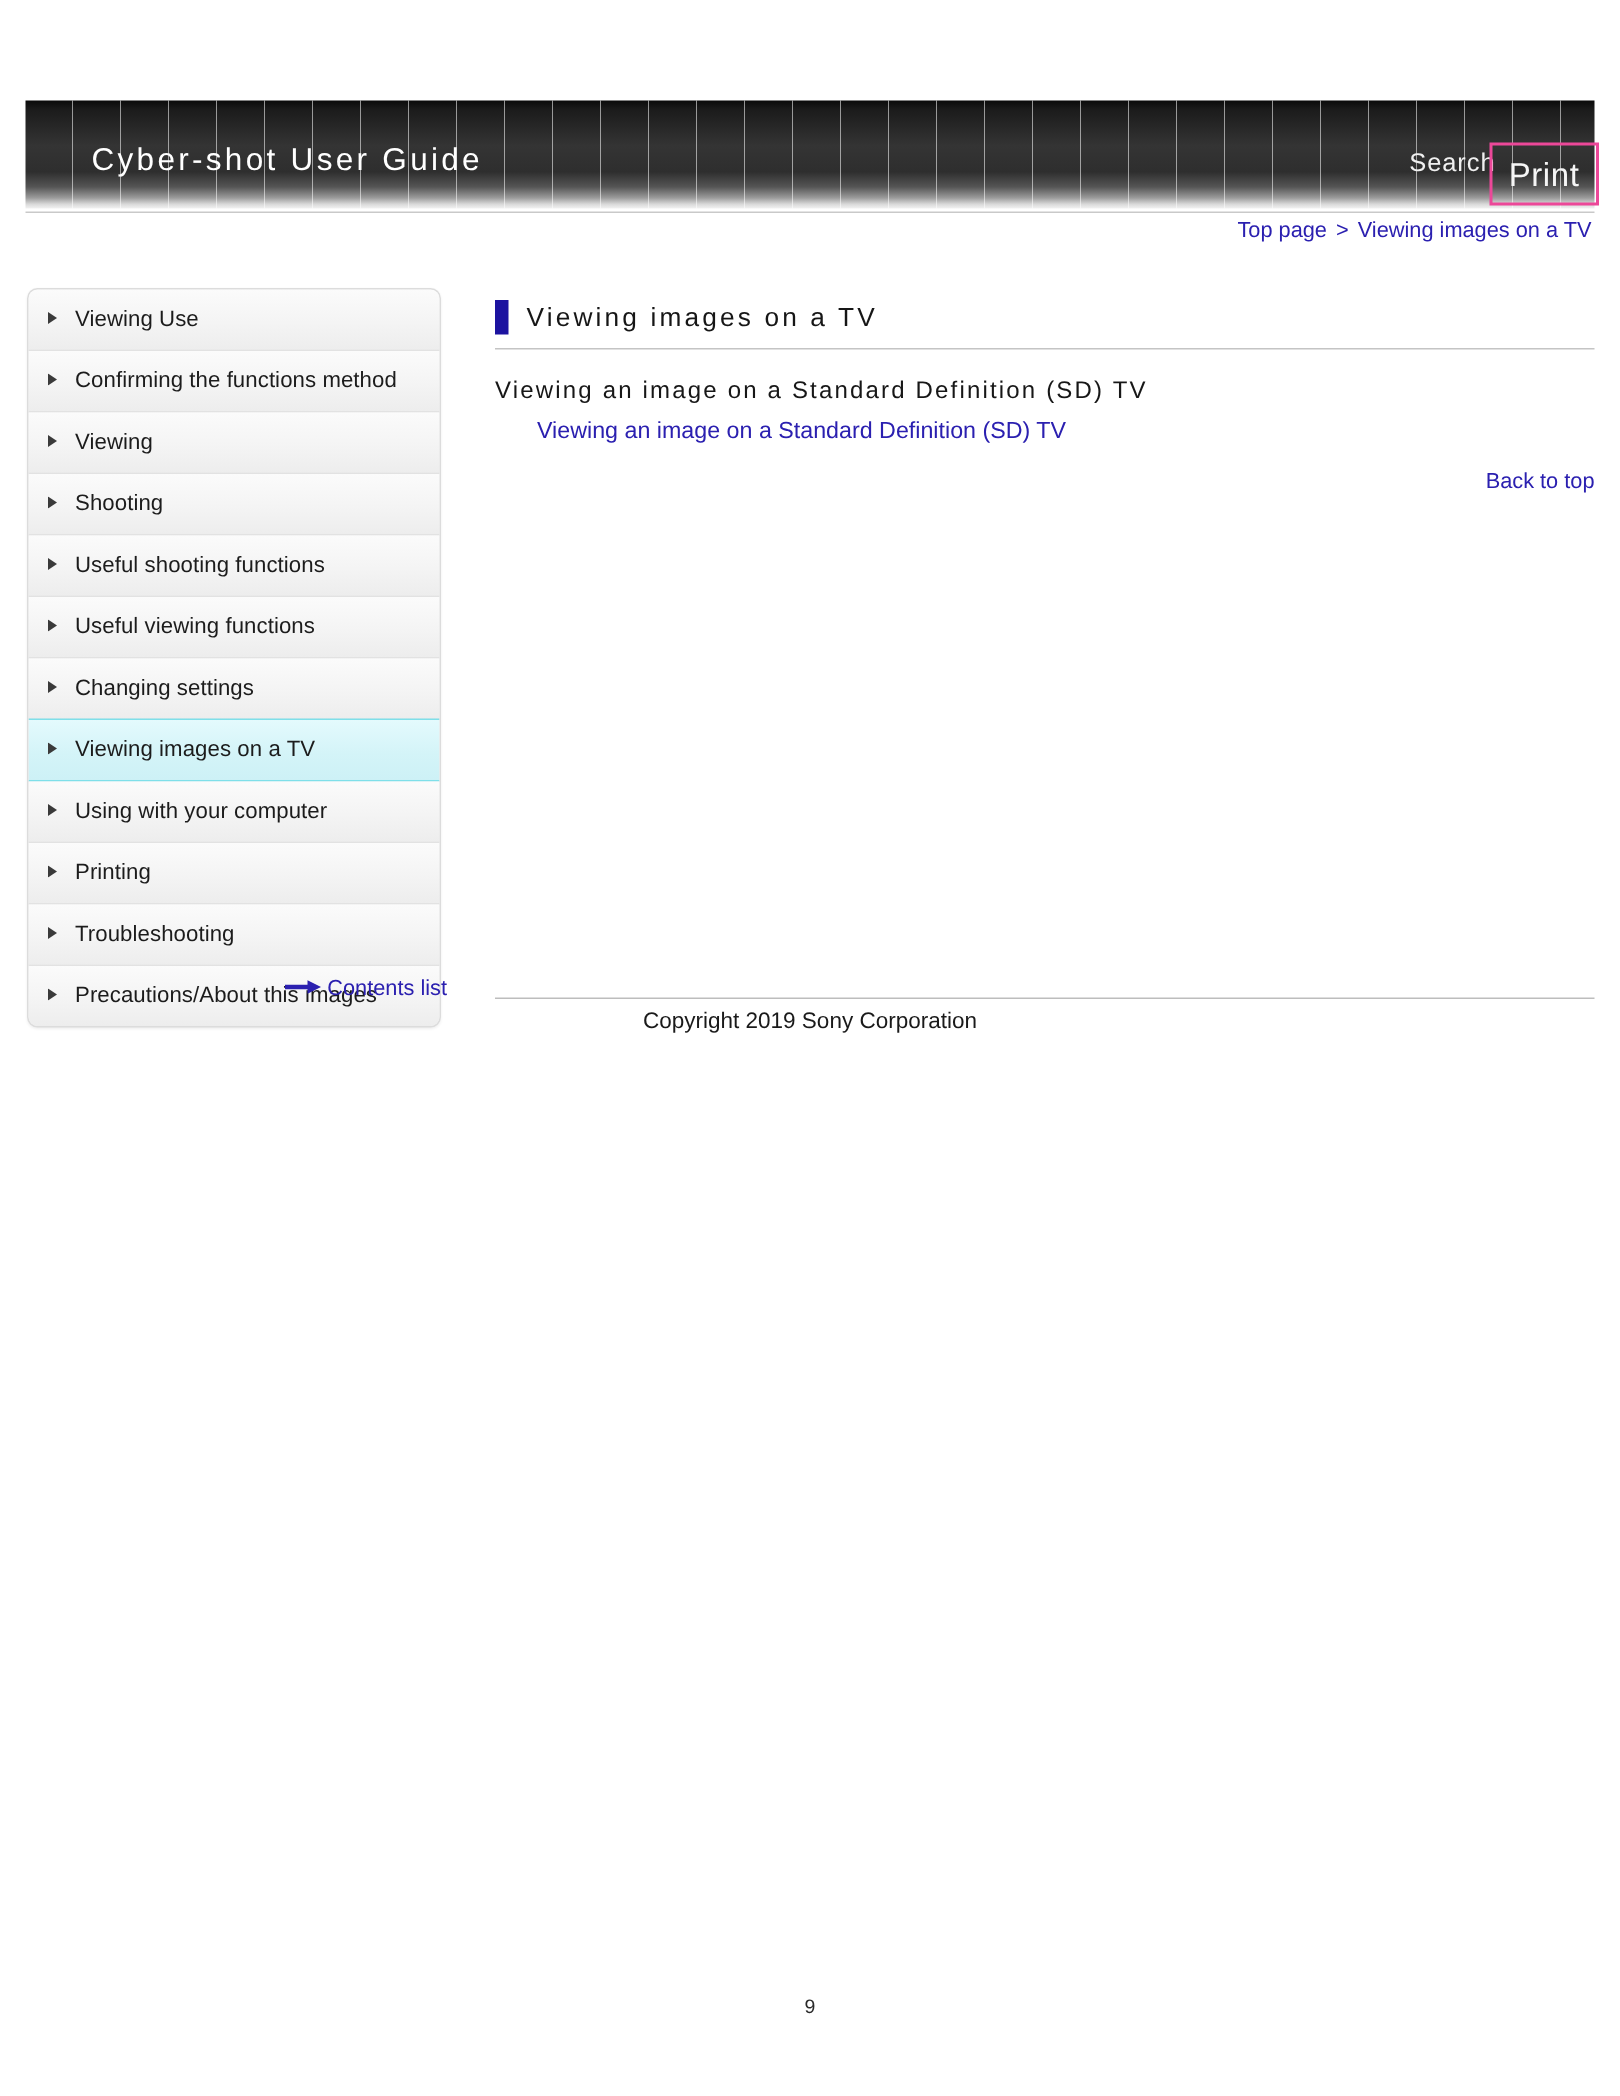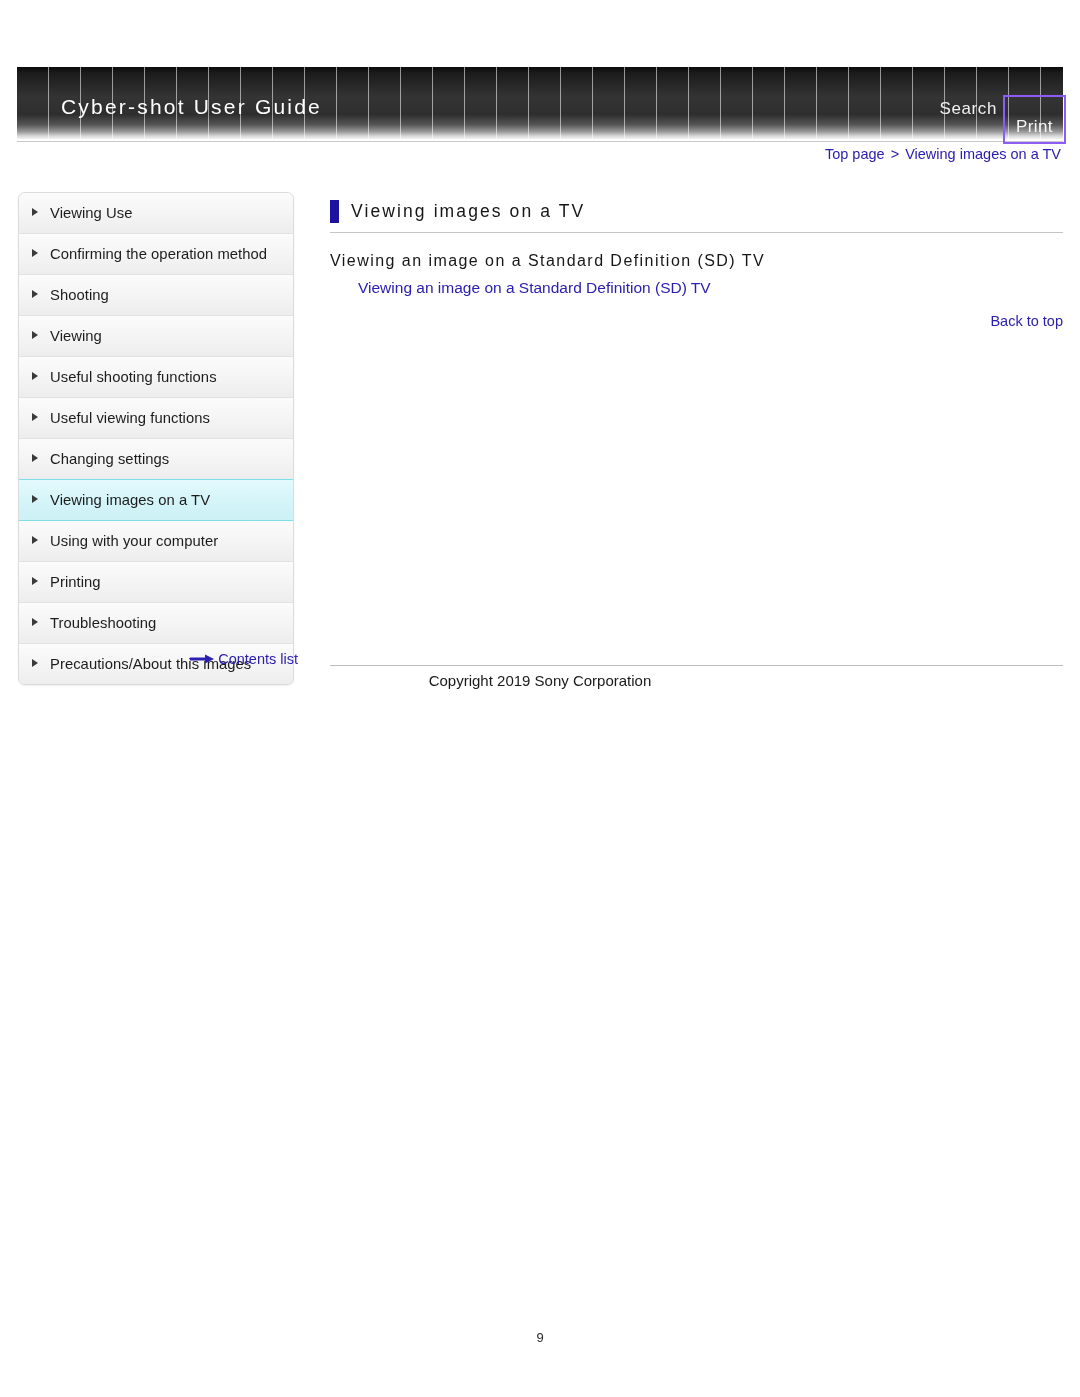--- a/index.html
+++ b/index.html
@@ -63,23 +63,23 @@
     font-size: 17px;
     letter-spacing: 0.6px;
     color: #f0f0f0;
     white-space: nowrap;
     cursor: pointer;
   }
   .print-btn {
     position: absolute;
     right: 14px;
     top: 95px;
-    padding: 20px 11px 5px 11px;
-    border: 2px solid #8b5cf6;
-    font-size: 17px;
+    padding: 7px 11px 5px 11px;
+    border: 2px solid #ec4899;
+    font-size: 22px;
     letter-spacing: 0.4px;
     color: #f5f5f5;
     white-space: nowrap;
     cursor: pointer;
     background: transparent;
   }
 
   
   .breadcrumb {
     position: absolute;
@@ -267,39 +267,39 @@
     </span>
     <span class="nav-label">Viewing Use</span>
   </div>
 
   <div class="nav-item">
     <span class="tri">
       <svg width="6" height="8" viewBox="0 0 6 8">
           <polygon points="0,0 6,4 0,8" fill="#3a3a3a"></polygon>
         </svg>
     </span>
-    <span class="nav-label">Confirming the operation method</span>
+    <span class="nav-label">Confirming the functions method</span>
+  </div>
+
+  <div class="nav-item">
+    <span class="tri">
+      <svg width="6" height="8" viewBox="0 0 6 8">
+          <polygon points="0,0 6,4 0,8" fill="#3a3a3a"></polygon>
+        </svg>
+    </span>
+    <span class="nav-label">Viewing</span>
   </div>
 
   <div class="nav-item">
     <span class="tri">
       <svg width="6" height="8" viewBox="0 0 6 8">
           <polygon points="0,0 6,4 0,8" fill="#3a3a3a"></polygon>
         </svg>
     </span>
     <span class="nav-label">Shooting</span>
-  </div>
-
-  <div class="nav-item">
-    <span class="tri">
-      <svg width="6" height="8" viewBox="0 0 6 8">
-          <polygon points="0,0 6,4 0,8" fill="#3a3a3a"></polygon>
-        </svg>
-    </span>
-    <span class="nav-label">Viewing</span>
   </div>
 
   <div class="nav-item">
     <span class="tri">
       <svg width="6" height="8" viewBox="0 0 6 8">
           <polygon points="0,0 6,4 0,8" fill="#3a3a3a"></polygon>
         </svg>
     </span>
     <span class="nav-label">Useful shooting functions</span>
   </div>

